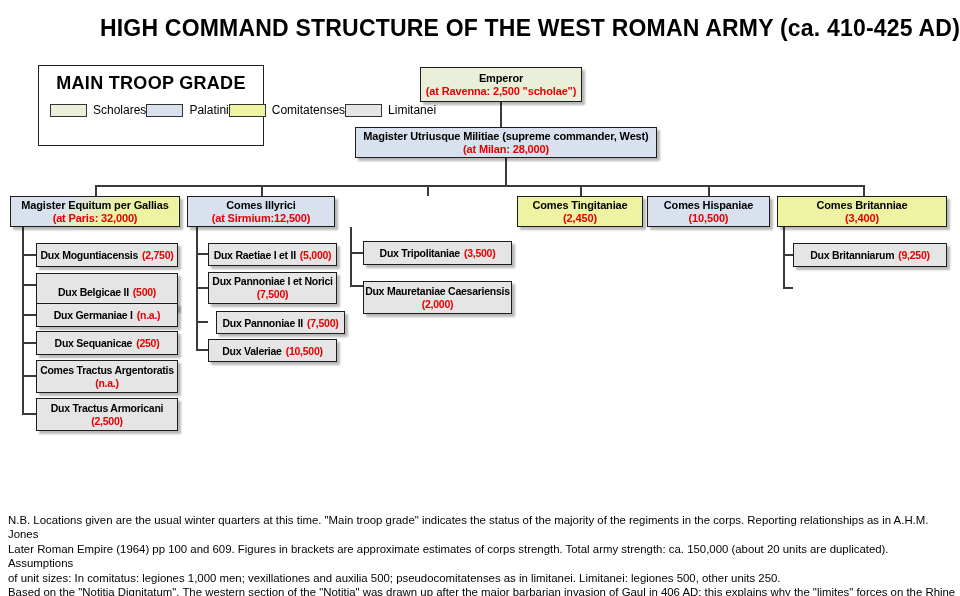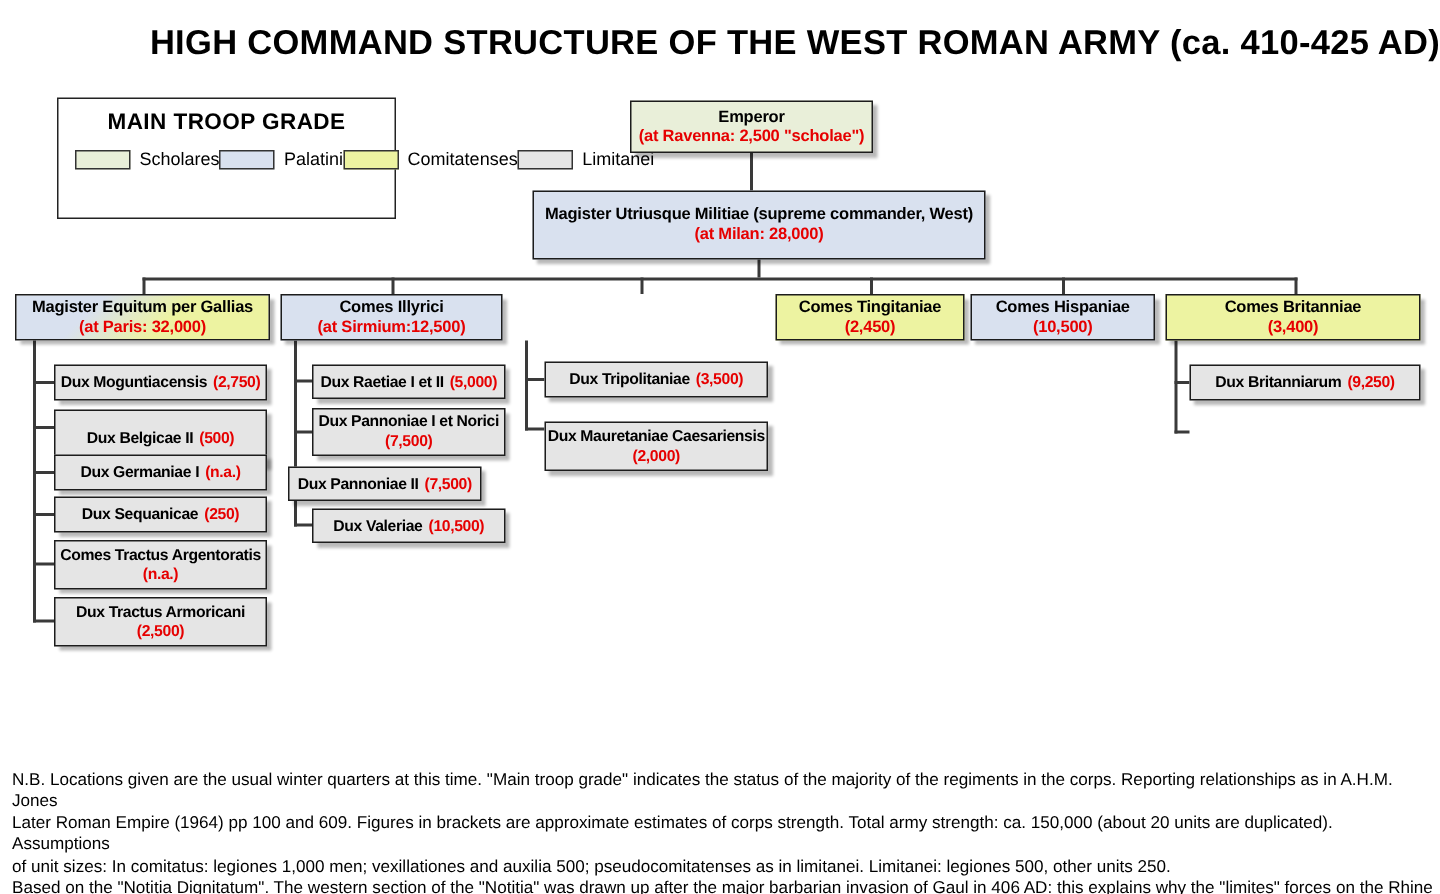--- a/index.html
+++ b/index.html
@@ -31,21 +31,21 @@
   .g-comitatenses { background:#edf3a1; }
   .g-limitanei    { background:#e5e5e5; }
   .g-mixed        { background:linear-gradient(135deg,#d9e1ef 30%,#edf3a1 60%); }
   
   .line { position:absolute; background:#3a3a3a; }
   
   .legend {
     position:absolute; left:38px; top:65px; width:226px; height:81px;
     border:1.7px solid #222; background:#fff; box-sizing:border-box;
   }
-  .legend-title { text-align:center; font-weight:bold; font-size:15px; margin-top:7px; letter-spacing:0.3px; }
+  .legend-title { text-align:center; font-weight:bold; font-size:18px; margin-top:7px; letter-spacing:0.3px; }
   .legend-grid {
     display:grid; grid-template-columns:1fr 1fr 1fr 1fr;
     padding:9px 8px 0 11px; row-gap:9px;
   }
   .legend-item { display:flex; align-items:center; gap:6px; font-size:12px; }
   .sw { width:37px; height:13px; border:1.5px solid #333; box-sizing:border-box; flex:none; }
   
   .notes {
     position:absolute; left:8px; top:513px; width:948px;
     font-size:11.4px; line-height:14.4px;
@@ -110,21 +110,21 @@
 
   <div class="line" style="left:783px;top:227px;width:2px;height:62px;"></div>
   <div class="line" style="left:783px;top:254px;width:10px;height:2px;"></div>
   <div class="line" style="left:783px;top:287px;width:10px;height:2px;"></div>
 
   <div class="box lvl stack g-scholares" style="left:420px;top:67px;width:162px;height:35px;">
     <span class="nm">Emperor</span>
     <span class="fig">(at Ravenna: 2,500 "scholae")</span>
   </div>
 
-  <div class="box lvl stack g-palatini" style="left:355px;top:127px;width:302px;height:46px;">
+  <div class="box lvl stack g-palatini" style="left:355px;top:127px;width:302px;height:31px;">
     <span class="nm">Magister Utriusque Militiae (supreme commander, West)</span>
     <span class="fig">(at Milan: 28,000)</span>
   </div>
 
   <div class="box lvl stack g-mixed" style="left:10px;top:196px;width:170px;height:31px;">
     <span class="nm">Magister Equitum per Gallias</span>
     <span class="fig">(at Paris: 32,000)</span>
   </div>
   <div class="box lvl stack g-palatini" style="left:187px;top:196px;width:148px;height:31px;">
     <span class="nm">Comes Illyrici</span>
@@ -169,21 +169,21 @@
   </div>
 
   <div class="box kid inline g-limitanei" style="left:208px;top:243px;width:129px;height:23px;">
     <span class="nm">Dux Raetiae I et II</span>
     <span class="fig">(5,000)</span>
   </div>
   <div class="box kid stack g-limitanei" style="left:208px;top:272px;width:129px;height:32px;">
     <span class="nm">Dux Pannoniae I et Norici</span>
     <span class="fig">(7,500)</span>
   </div>
-  <div class="box kid inline g-limitanei" style="left:192px;top:311px;width:129px;height:23px;">
+  <div class="box kid inline g-limitanei" style="left:216px;top:311px;width:129px;height:23px;">
     <span class="nm">Dux Pannoniae II</span>
     <span class="fig">(7,500)</span>
   </div>
   <div class="box kid inline g-limitanei" style="left:208px;top:339px;width:129px;height:23px;">
     <span class="nm">Dux Valeriae</span>
     <span class="fig">(10,500)</span>
   </div>
 
   <div class="box kid inline g-limitanei" style="left:363px;top:241px;width:149px;height:24px;">
     <span class="nm">Dux Tripolitaniae</span>

